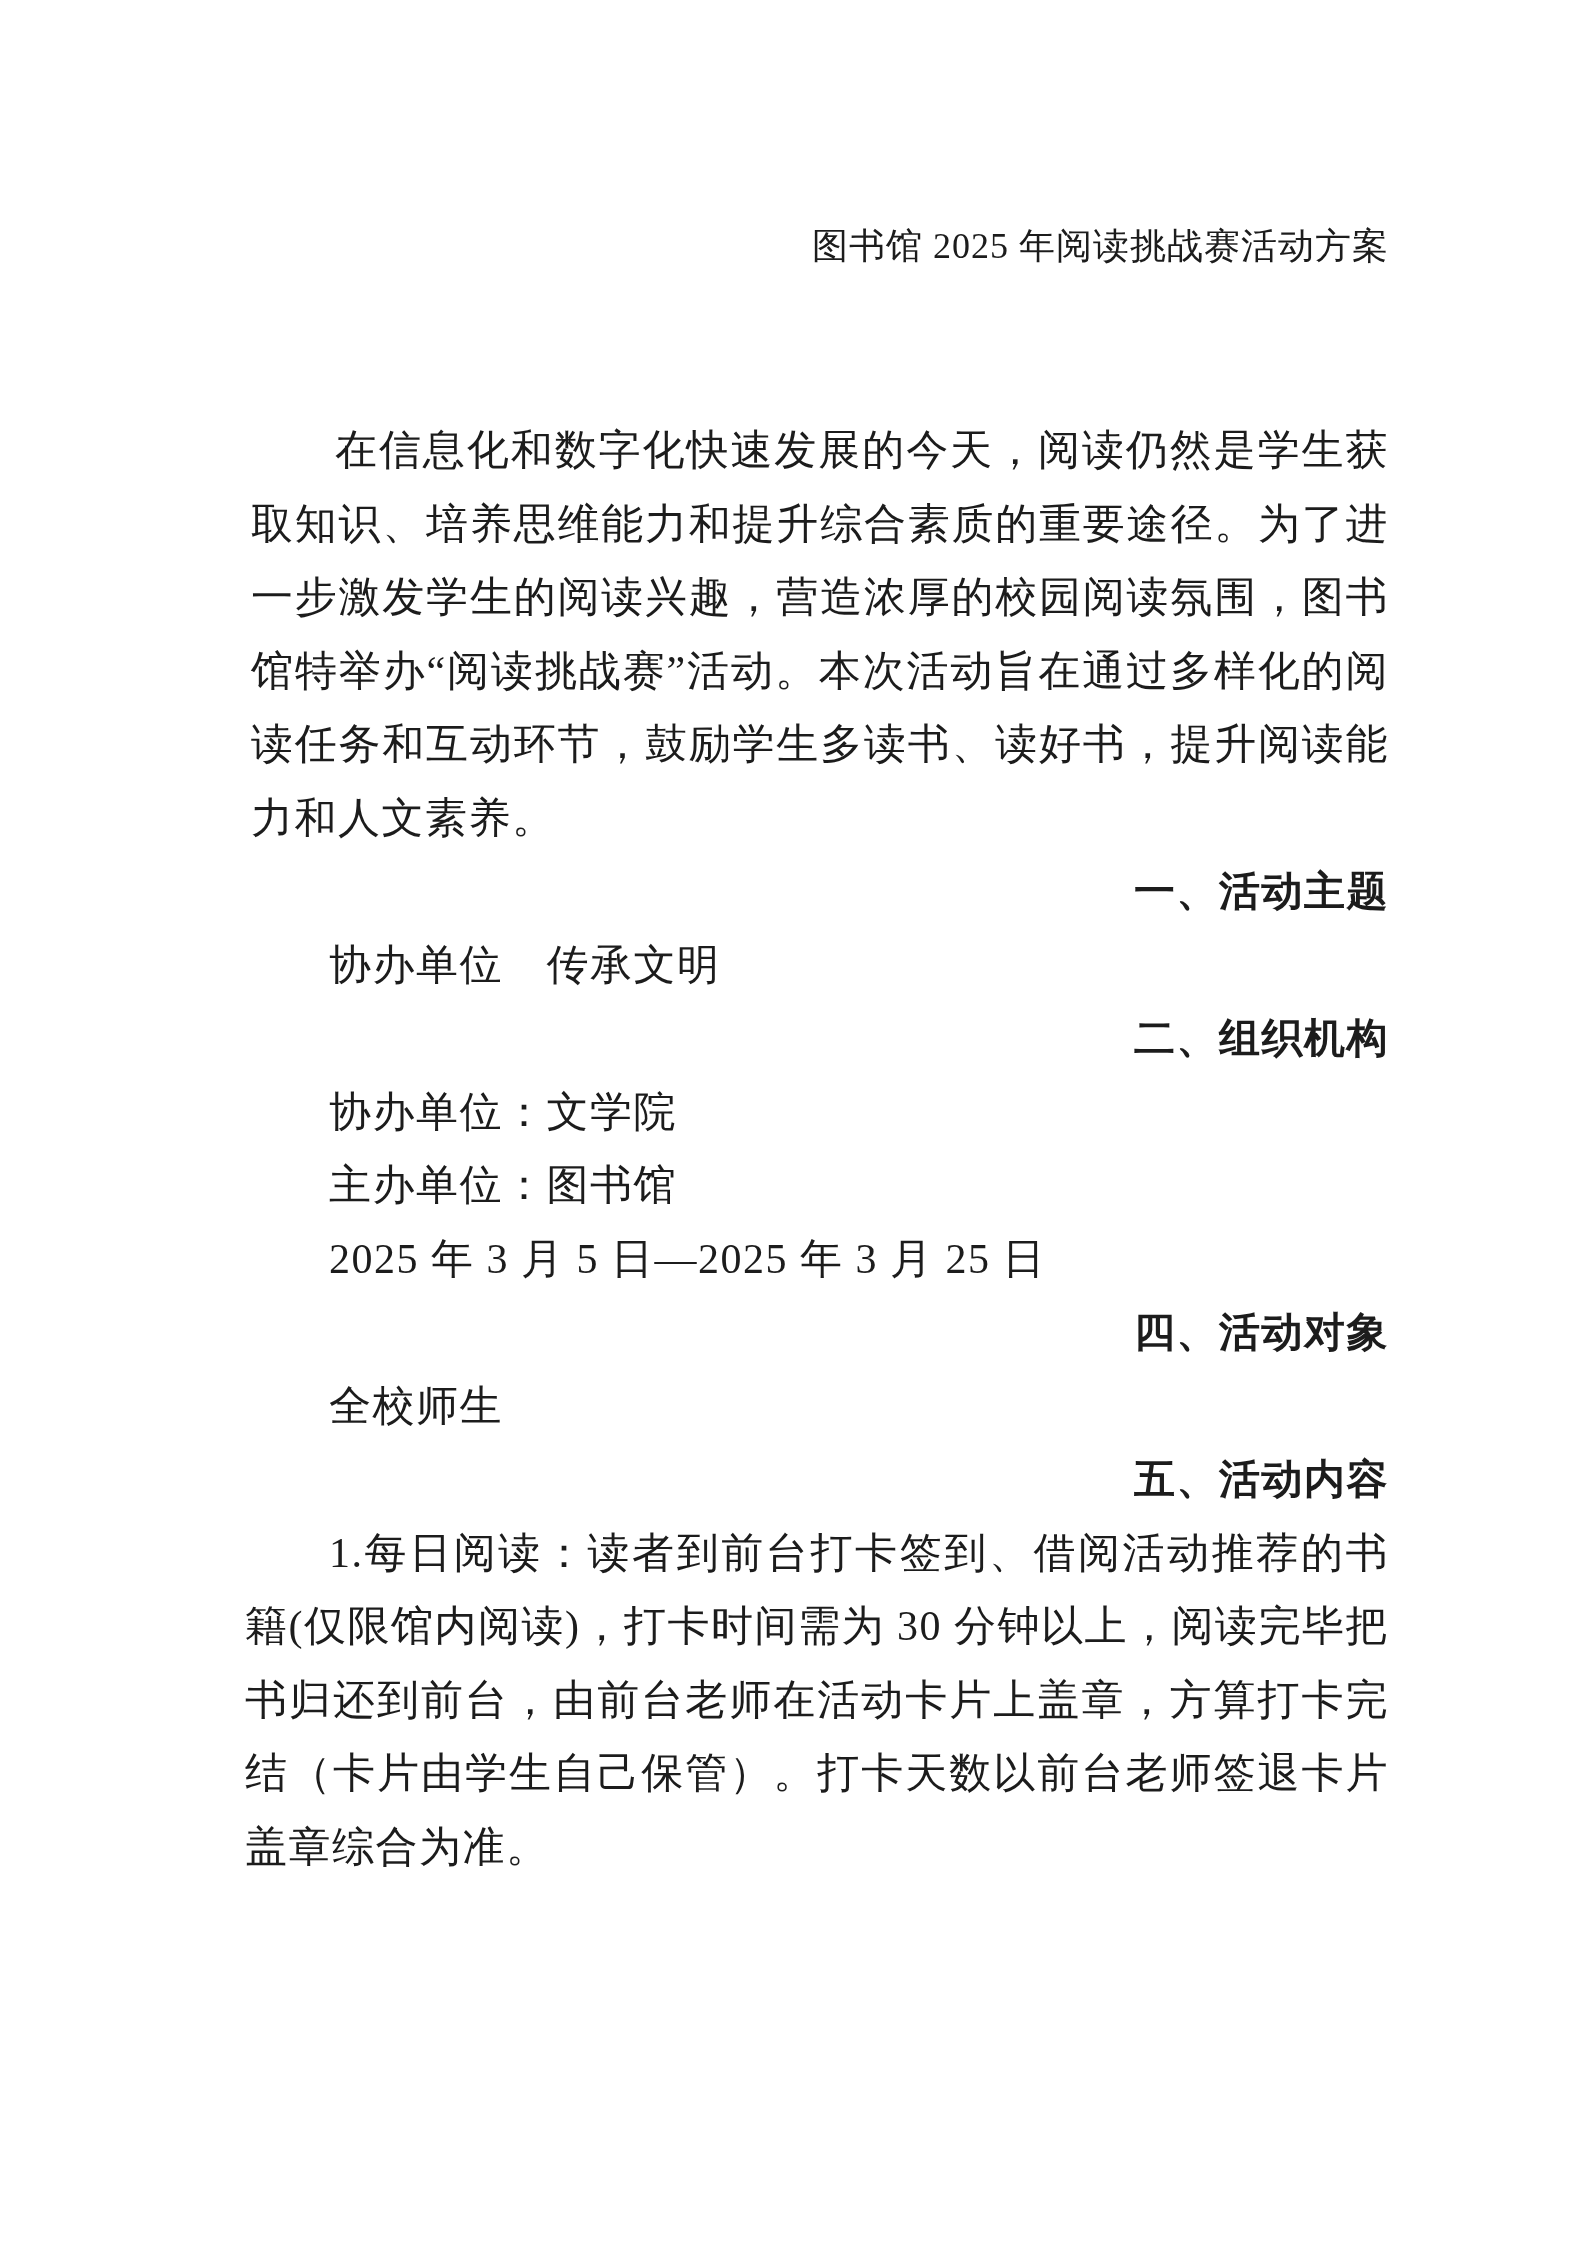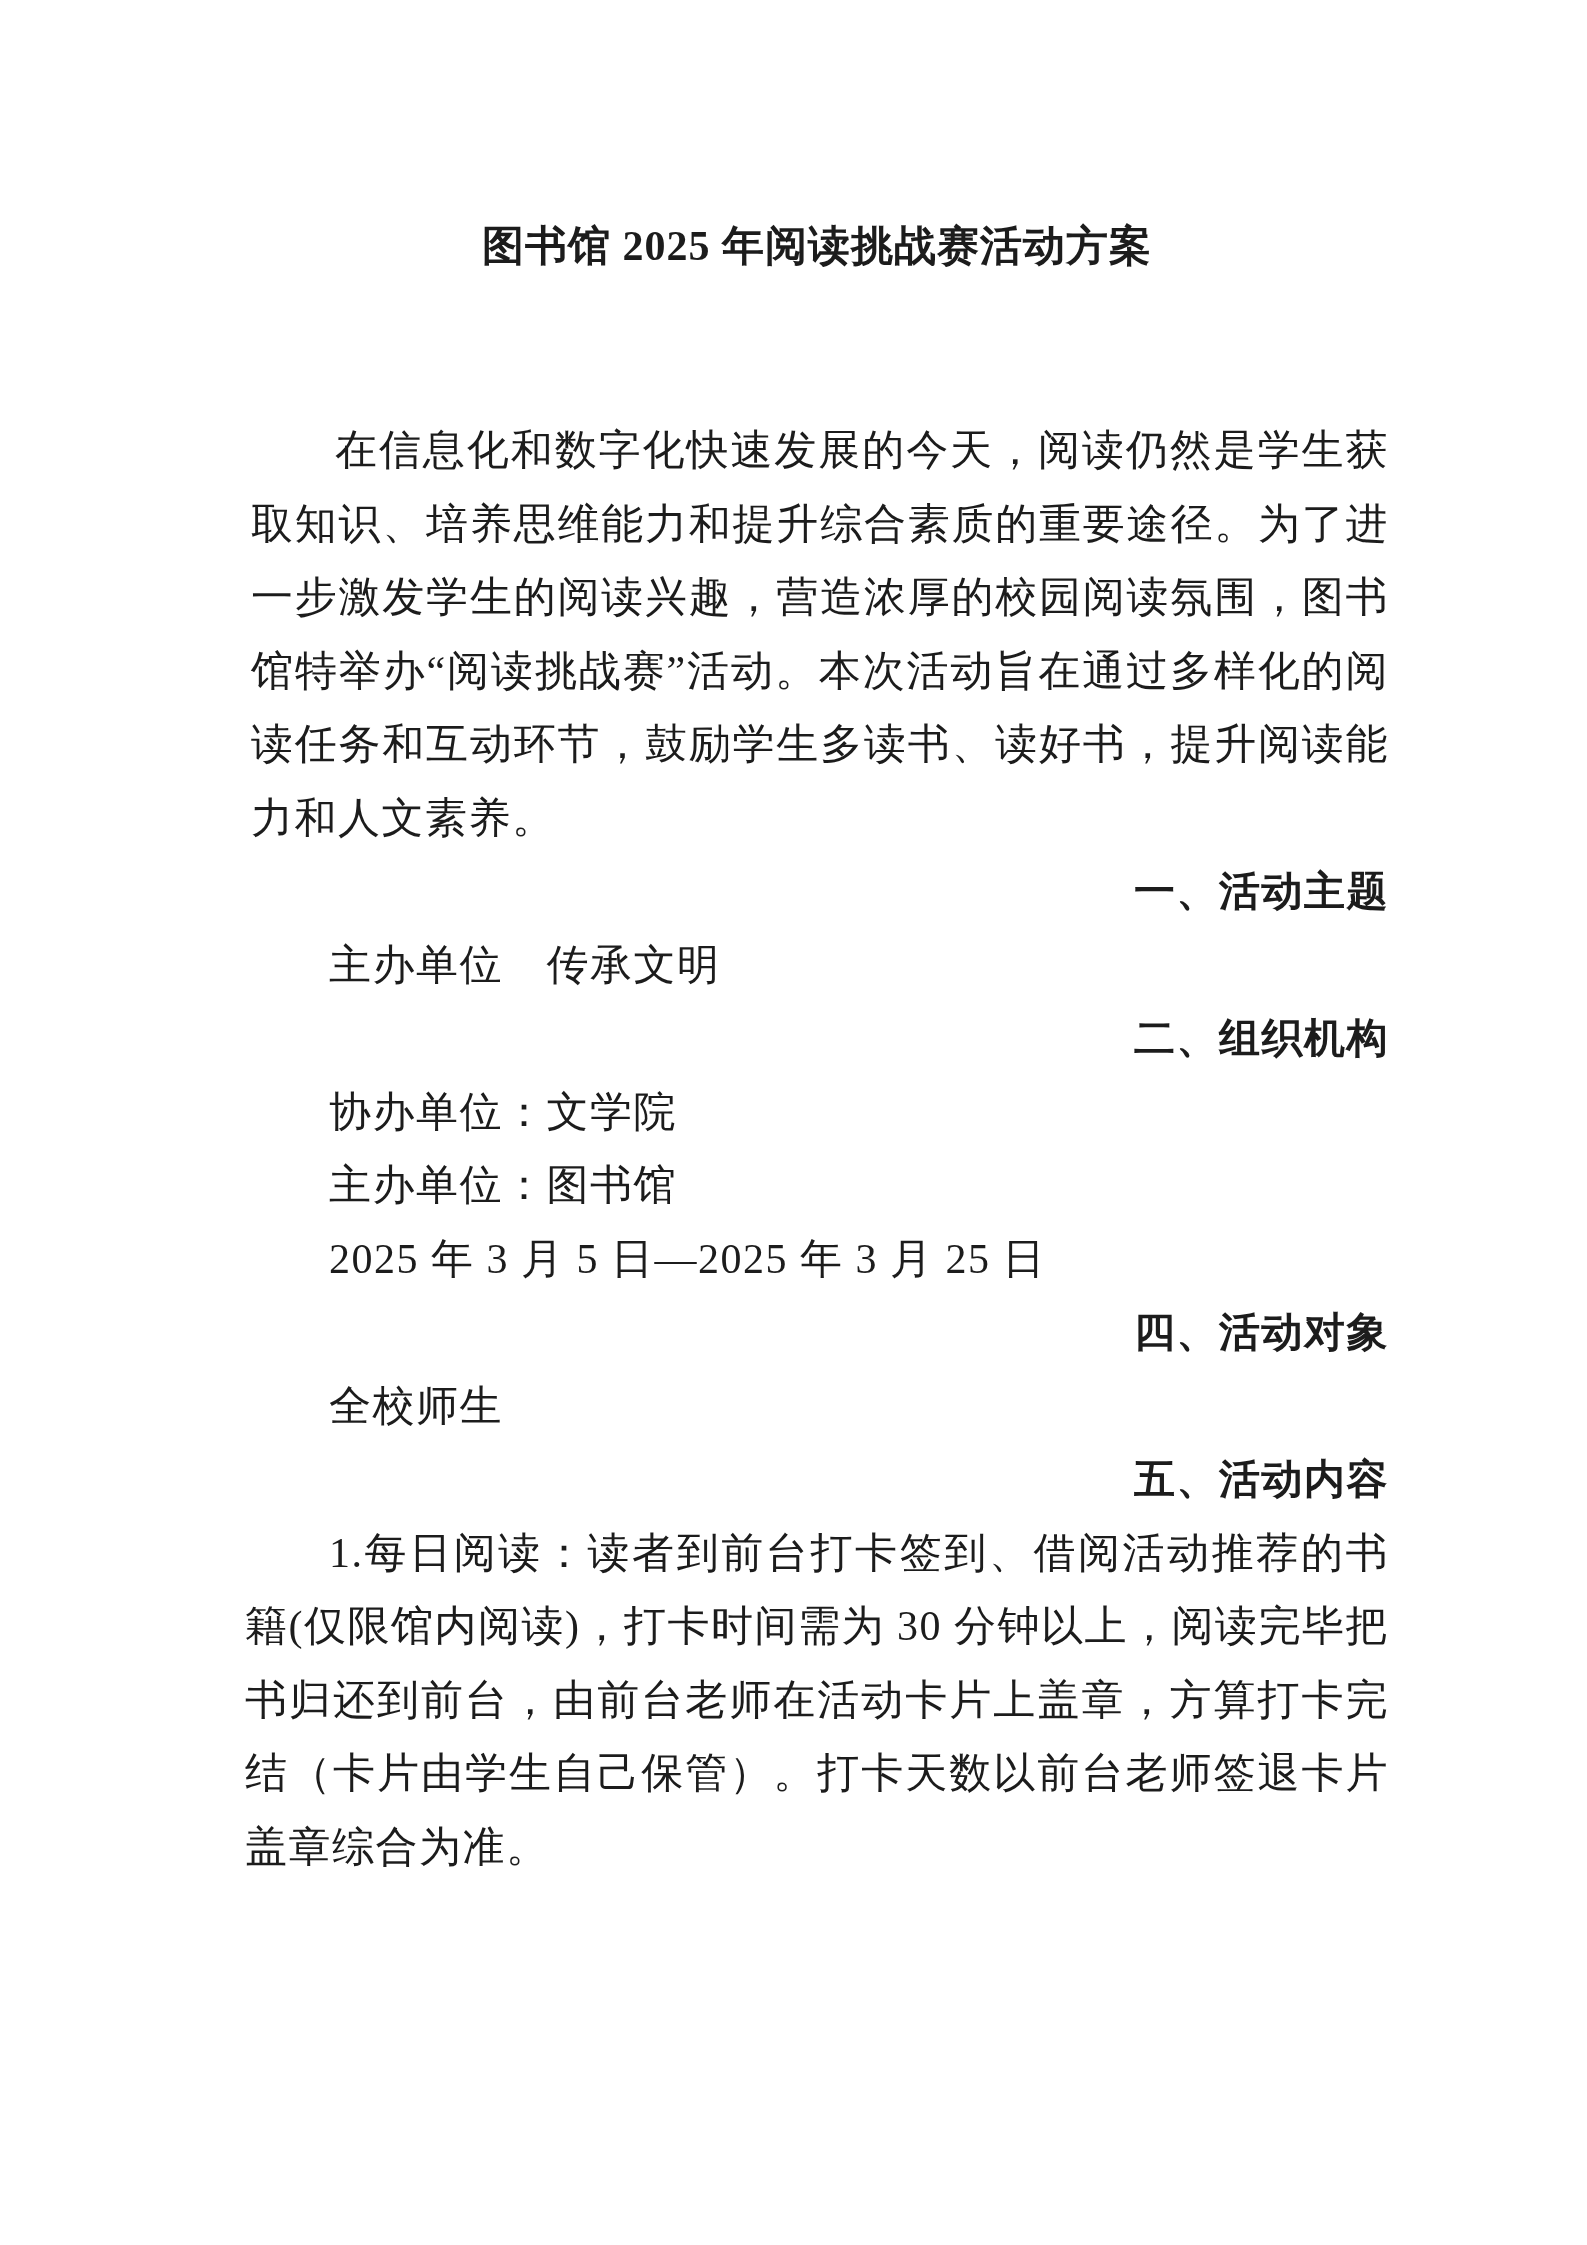--- a/index.html
+++ b/index.html
@@ -14,24 +14,24 @@
     margin: 0 auto;
     background: #ffffff;
     box-sizing: border-box;
     padding: 206px 198px 0 245px;
     color: #1c1c1c;
     font-family: "Liberation Serif", "DejaVu Serif", serif;
     overflow: hidden;
   }
   .doc-title {
     margin: 0;
-    font-size: 42px;
+    font-size: 36px;
     line-height: 80px;
-    font-weight: bold;
-    text-align: center;
+    font-weight: normal;
+    text-align: right;
     letter-spacing: 1px;
     font-family: "Liberation Serif", "DejaVu Serif", serif;
     white-space: nowrap;
   }
   .body-text {
     font-size: 42px;
     line-height: 73.5px;
     letter-spacing: 1.5px;
   }
   .intro {
@@ -71,21 +71,21 @@
 <div class="page">
 
   <h1 class="doc-title">图书馆 2025 年阅读挑战赛活动方案</h1>
 
   <div class="body-text">
 
     <p class="intro">在信息化和数字化快速发展的今天，阅读仍然是学生获取知识、培养思维能力和提升综合素质的重要途径。为了进一步激发学生的阅读兴趣，营造浓厚的校园阅读氛围，图书馆特举办“阅读挑战赛”活动。本次活动旨在通过多样化的阅读任务和互动环节，鼓励学生多读书、读好书，提升阅读能力和人文素养。</p>
 
     <p class="sec-heading">一、活动主题</p>
 
-    <p class="line">主办单位　传承文明</p>
+    <p class="line">协办单位　传承文明</p>
 
     <p class="sec-heading">二、组织机构</p>
 
     <p class="line">协办单位：文学院</p>
 
     <p class="line">主办单位：图书馆</p>
 
 
     <p class="line">2025 年 3 月 5 日—2025 年 3 月 25 日</p>
 

